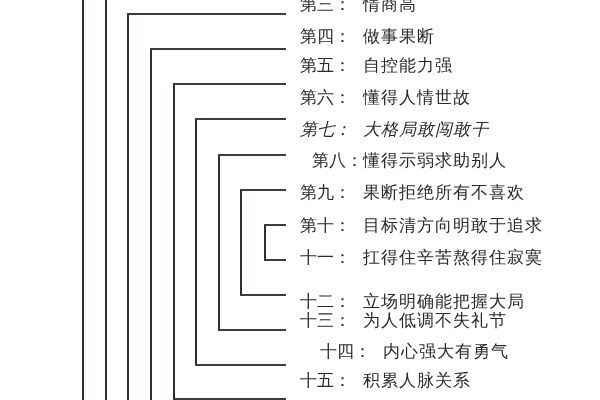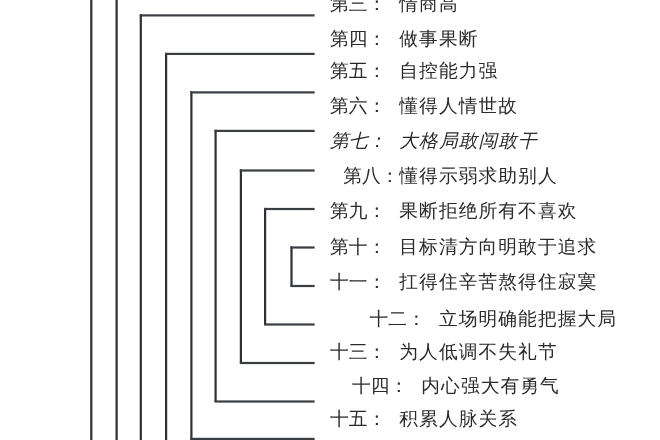--- a/index.html
+++ b/index.html
@@ -41,17 +41,17 @@
 
   <div class="row" style="top:-7px;"><span class="lbl">第三：</span><span class="txt">情商高</span></div>
   <div class="row" style="top:25px;"><span class="lbl">第四：</span><span class="txt">做事果断</span></div>
   <div class="row" style="top:54px;"><span class="lbl">第五：</span><span class="txt">自控能力强</span></div>
   <div class="row" style="top:86px;text-decoration:underline;"><span class="lbl">第六：</span><span class="txt">懂得人情世故</span></div>
   <div class="row" style="top:118px;font-style:italic;"><span class="lbl">第七：</span><span class="txt">大格局敢闯敢干</span></div>
   <div class="row" style="top:149px;text-align:right;"><span class="lbl">第八：</span><span class="txt">懂得示弱求助别人</span></div>
   <div class="row" style="top:181px;"><span class="lbl">第九：</span><span class="txt">果断拒绝所有不喜欢</span></div>
   <div class="row" style="top:214px;"><span class="lbl">第十：</span><span class="txt">目标清方向明敢于追求</span></div>
   <div class="row" style="top:246px;"><span class="lbl">十一：</span><span class="txt">扛得住辛苦熬得住寂寞</span></div>
-  <div class="row" style="top:279px;margin-left:36px;"><span class="lbl">十二：</span><span class="txt">立场明确能把握大局</span></div>
+  <div class="row" style="top:290px;"><span class="lbl">十二：</span><span class="txt">立场明确能把握大局</span></div>
   <div class="row" style="top:309px;"><span class="lbl">十三：</span><span class="txt">为人低调不失礼节</span></div>
   <div class="row" style="top:340px;margin-left:20px;"><span class="lbl">十四：</span><span class="txt">内心强大有勇气</span></div>
   <div class="row" style="top:370px;font-family:Liberation Serif, serif;"><span class="lbl">十五：</span><span class="txt">积累人脉关系</span></div>
 </div>
 
 </body></html>

